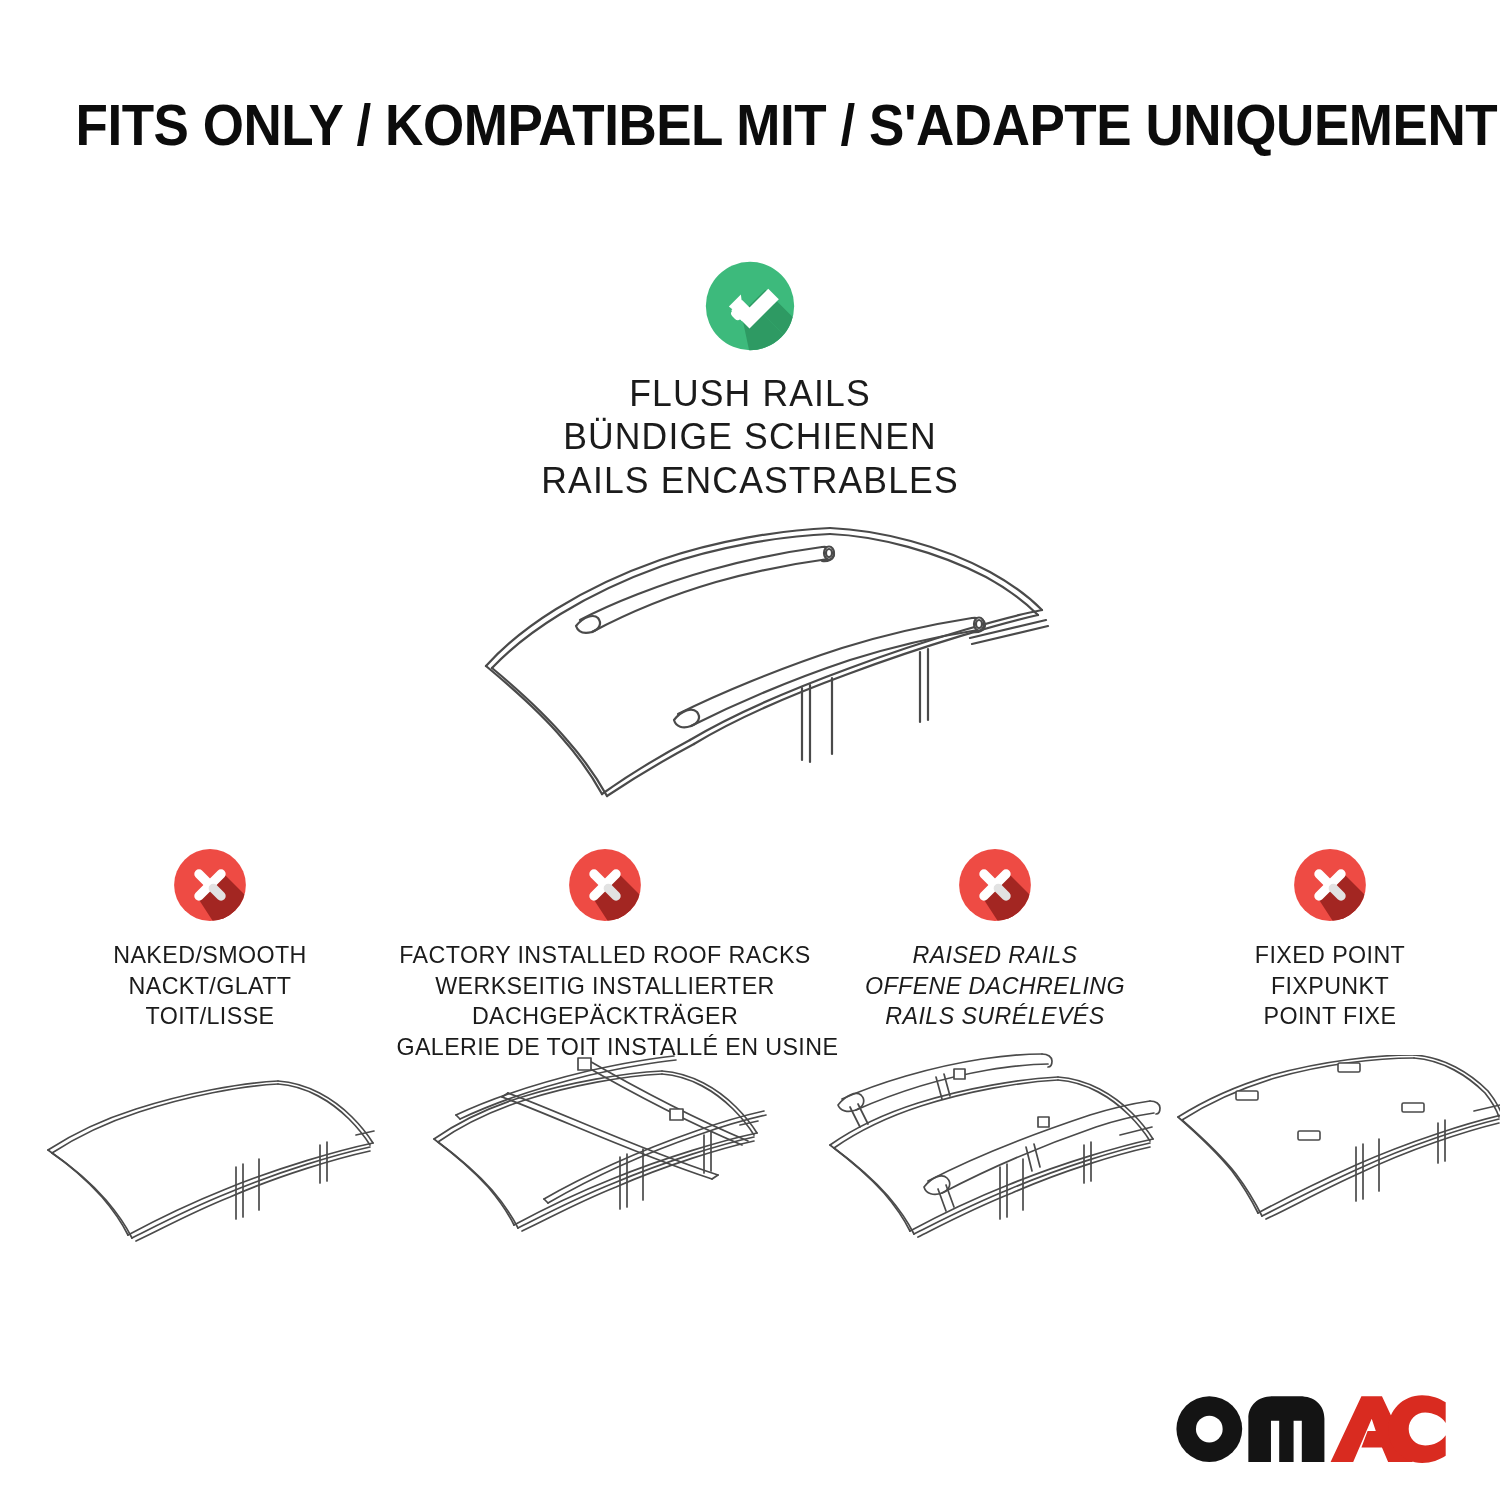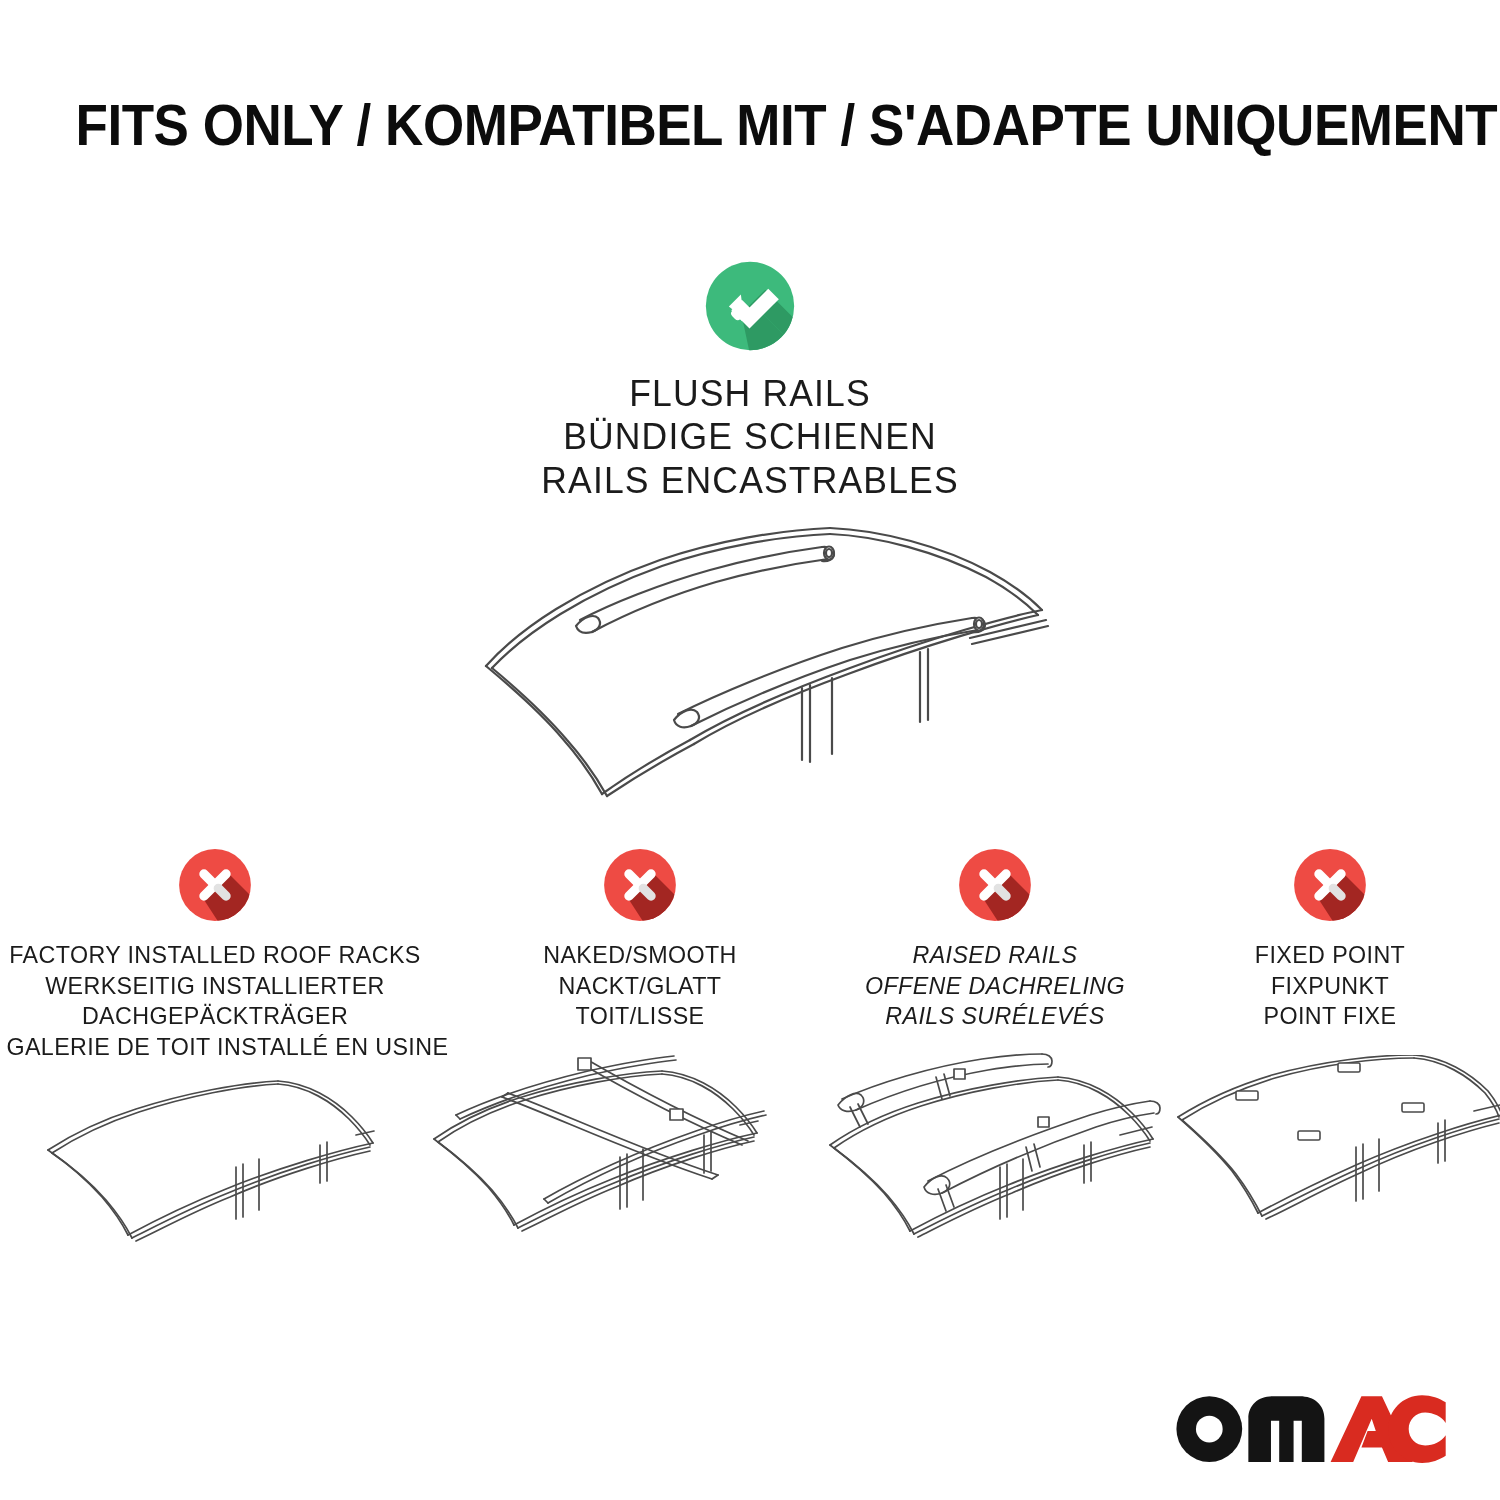--- a/index.html
+++ b/index.html
@@ -198,20 +198,47 @@
         <path d="M522,102 C529,101 535,104 535,109 C535,114 529,117 523,116"></path>
         <path d="M241,210 C281,190 340,164 400,144 C448,129 496,119 528,114"></path>
         <ellipse cx="529" cy="108" rx="5" ry="6.5" fill="#ffffff"></ellipse>
         <ellipse cx="529" cy="108" rx="3" ry="4"></ellipse>
       </g>
     </svg>
   </div>
 </div>
 
 <div class="grid">
+
+  <div class="col c0">
+    <div class="x-badge">
+      <svg viewBox="0 0 100 100" xmlns="http://www.w3.org/2000/svg">
+        <defs>
+            <clipPath id="xc0">
+              <circle cx="50" cy="50" r="46"></circle>
+            </clipPath>
+          </defs>
+        <circle cx="50" cy="50" r="46" fill="#EE4B44"></circle>
+        <g clip-path="url(#xc0)">
+          <polygon points="50,50 66,34 100,68 100,100 66,100" fill="#A32622"></polygon>
+          <polygon points="34,66 50,50 100,100 56,100" fill="#A32622"></polygon>
+        </g>
+        <g clip-path="url(#xc0)">
+          <rect x="44" y="24" width="12" height="52" rx="6" fill="#ffffff" transform="rotate(45 50 50)"></rect>
+          <rect x="44" y="50" width="12" height="26" rx="6" fill="#E2E2E2" transform="rotate(-45 50 50)"></rect>
+          <rect x="44" y="24" width="12" height="26" rx="6" fill="#ffffff" transform="rotate(-45 50 50)"></rect>
+        </g>
+      </svg>
+    </div>
+    <div class="col-labels">
+      <div>NAKED/SMOOTH</div>
+      <div>NACKT/GLATT</div>
+      <div>TOIT/LISSE</div>
+    </div>
+  </div>
 
   <div class="col c1">
     <div class="x-badge">
       <svg viewBox="0 0 100 100" xmlns="http://www.w3.org/2000/svg">
         <defs>
             <clipPath id="xc1">
               <circle cx="50" cy="50" r="46"></circle>
             </clipPath>
           </defs>
         <circle cx="50" cy="50" r="46" fill="#EE4B44"></circle>
@@ -224,47 +251,20 @@
           <rect x="44" y="50" width="12" height="26" rx="6" fill="#E2E2E2" transform="rotate(-45 50 50)"></rect>
           <rect x="44" y="24" width="12" height="26" rx="6" fill="#ffffff" transform="rotate(-45 50 50)"></rect>
         </g>
       </svg>
     </div>
     <div class="col-labels">
       <div>FACTORY INSTALLED ROOF RACKS</div>
       <div>WERKSEITIG INSTALLIERTER</div>
       <div>DACHGEPÄCKTRÄGER</div>
       <div>GALERIE DE TOIT INSTALLÉ EN USINE</div>
-    </div>
-  </div>
-
-  <div class="col c0">
-    <div class="x-badge">
-      <svg viewBox="0 0 100 100" xmlns="http://www.w3.org/2000/svg">
-        <defs>
-            <clipPath id="xc0">
-              <circle cx="50" cy="50" r="46"></circle>
-            </clipPath>
-          </defs>
-        <circle cx="50" cy="50" r="46" fill="#EE4B44"></circle>
-        <g clip-path="url(#xc0)">
-          <polygon points="50,50 66,34 100,68 100,100 66,100" fill="#A32622"></polygon>
-          <polygon points="34,66 50,50 100,100 56,100" fill="#A32622"></polygon>
-        </g>
-        <g clip-path="url(#xc0)">
-          <rect x="44" y="24" width="12" height="52" rx="6" fill="#ffffff" transform="rotate(45 50 50)"></rect>
-          <rect x="44" y="50" width="12" height="26" rx="6" fill="#E2E2E2" transform="rotate(-45 50 50)"></rect>
-          <rect x="44" y="24" width="12" height="26" rx="6" fill="#ffffff" transform="rotate(-45 50 50)"></rect>
-        </g>
-      </svg>
-    </div>
-    <div class="col-labels">
-      <div>NAKED/SMOOTH</div>
-      <div>NACKT/GLATT</div>
-      <div>TOIT/LISSE</div>
     </div>
   </div>
 
   <div class="col c2">
     <div class="x-badge">
       <svg viewBox="0 0 100 100" xmlns="http://www.w3.org/2000/svg">
         <defs>
             <clipPath id="xc2">
               <circle cx="50" cy="50" r="46"></circle>
             </clipPath>

